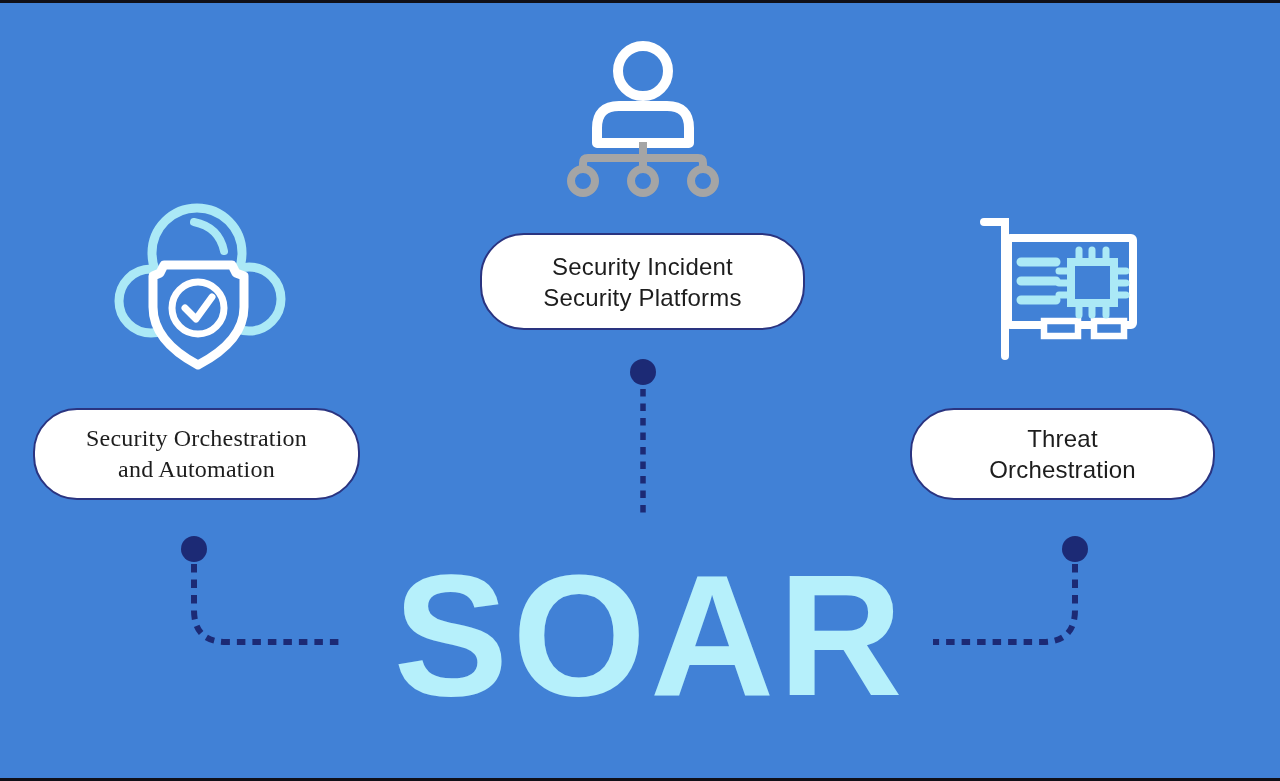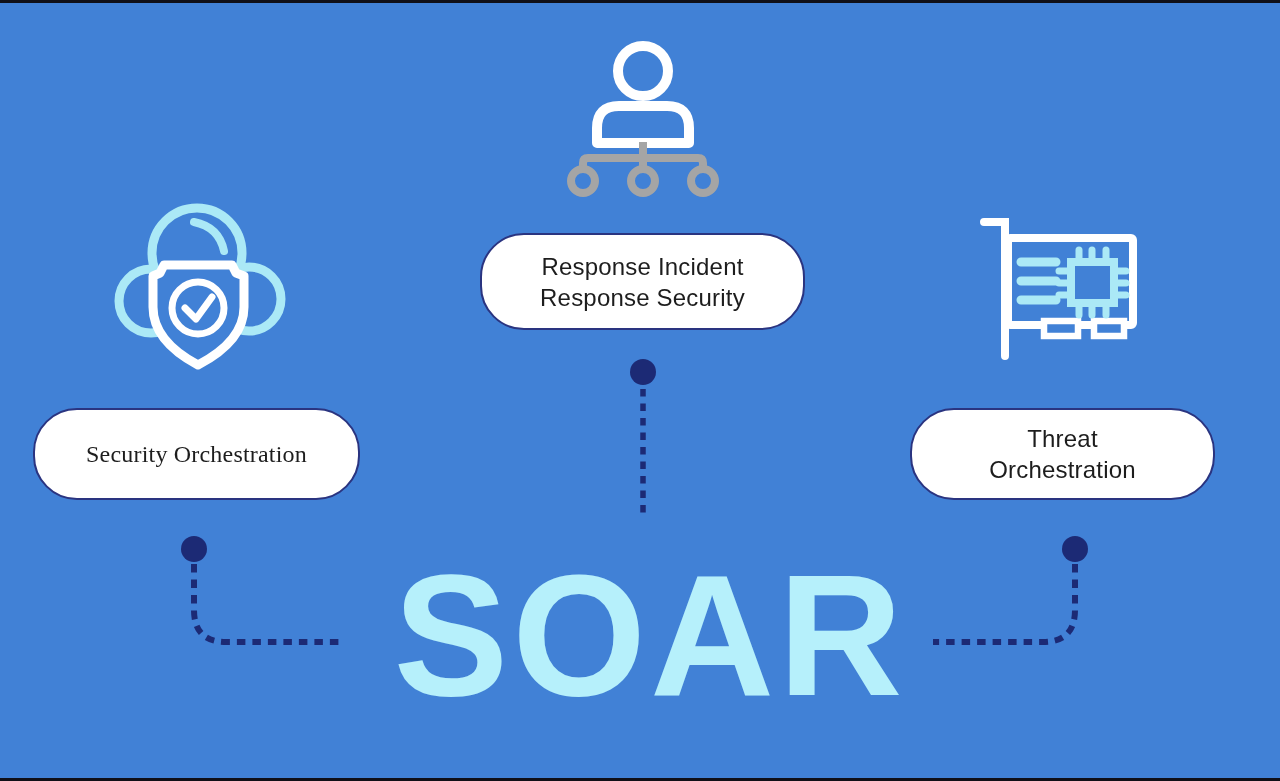--- a/index.html
+++ b/index.html
@@ -126,26 +126,27 @@
     <path class="s-navy" stroke-width="5.5" stroke-dasharray="7.5 7" d="M643,389 V519"></path>
 
     <circle class="f-navy" cx="194" cy="549" r="13"></circle>
     <path class="s-navy" stroke-width="6" stroke-dasharray="8.5 7" d="M194,564 V610 Q194,642 226,642 H339"></path>
 
     <circle class="f-navy" cx="1075" cy="549" r="13"></circle>
     <path class="s-navy" stroke-width="6" stroke-dasharray="8.5 7" d="M1075,564 V610 Q1075,642 1043,642 H933"></path>
   </svg>
 
   <div class="pill center">
-    <span>Response Incident</span>
-    <span>Response Security</span>
+    <span>Security Incident</span>
+    <span>Security Platforms</span>
   </div>
 
   <div class="pill left">
     <span>Security Orchestration</span>
+    <span>and Automation</span>
   </div>
 
   <div class="pill right">
     <span>Threat</span>
     <span>Orchestration</span>
   </div>
 
   <div class="soar-title">SOAR</div>
 
 </div>

